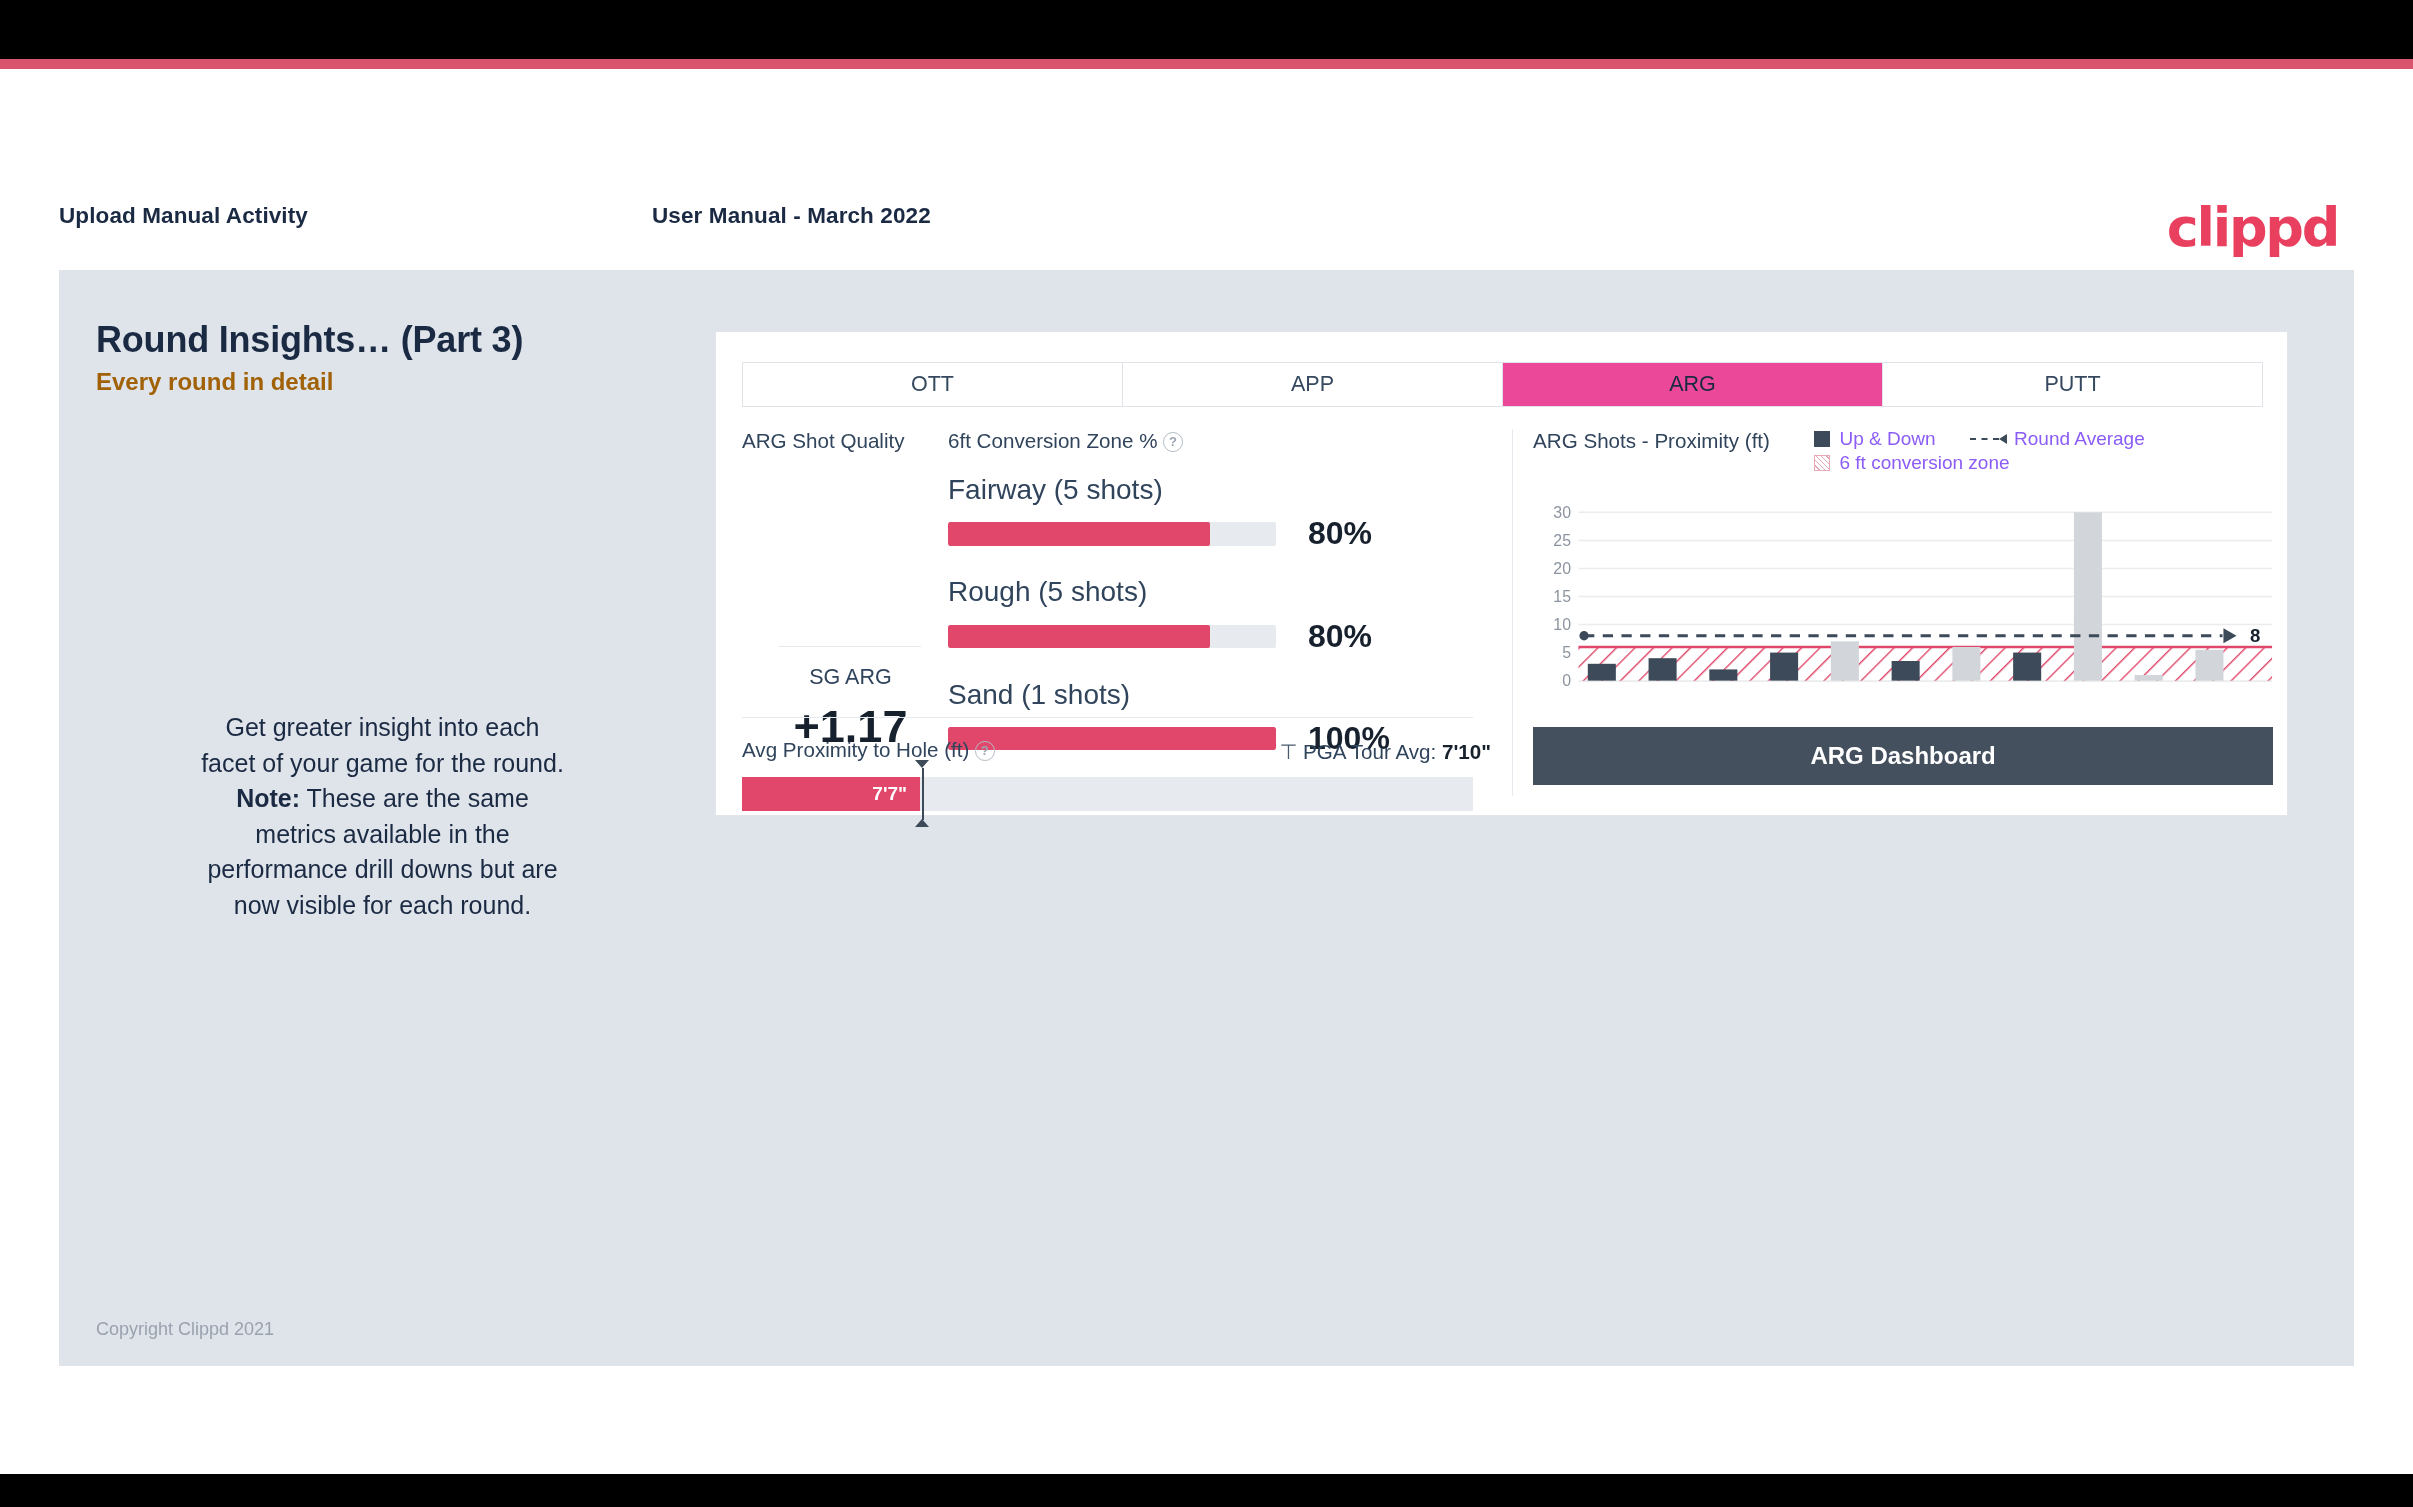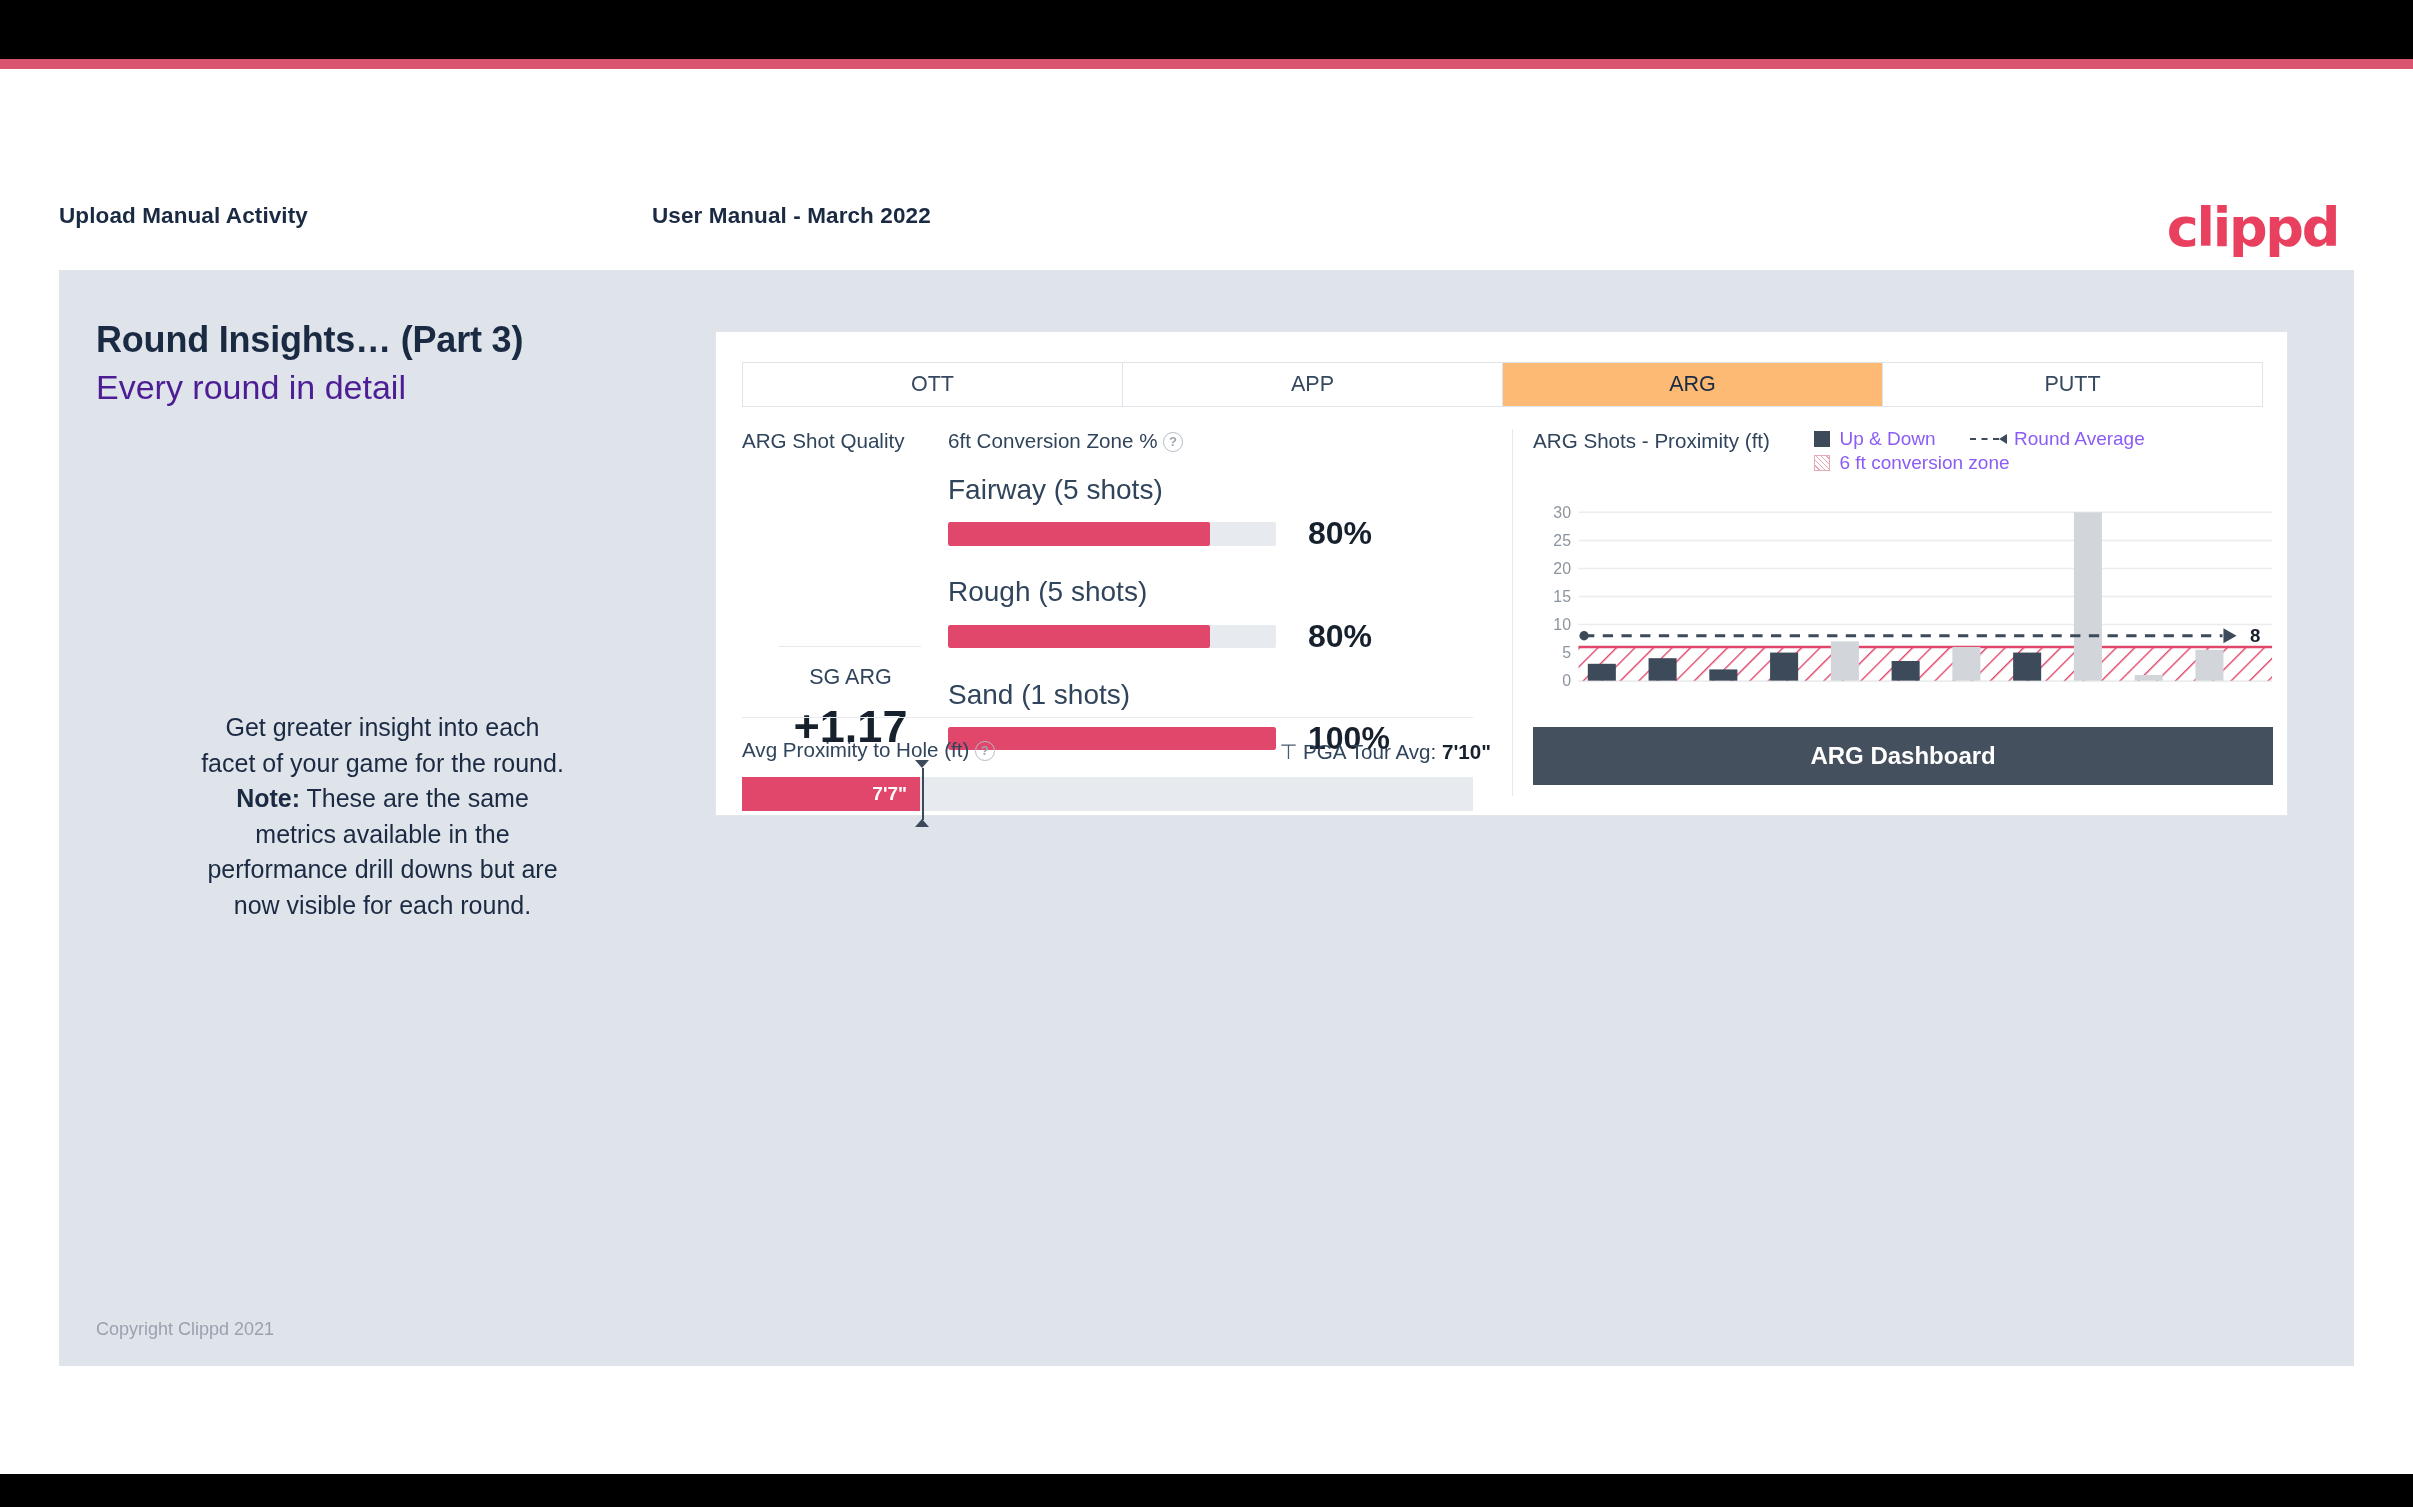--- a/index.html
+++ b/index.html
@@ -35,21 +35,21 @@
   .slide {
     position:absolute; left:59px; top:270px; width:2295px; height:1096px;
     background:#dfe3ea;
   }
   .slide-title {
     position:absolute; left:37px; top:49px;
     font-size:36px; font-weight:700; color:#1b2a43; letter-spacing:-0.2px;
   }
   .slide-sub {
     position:absolute; left:37px; top:98px;
-    font-size:34px; font-weight:400; color:#4c1d95;
+    font-size:24px; font-weight:700; color:#a16207;
   }
   .footer-copy {
     position:absolute; left:0px; top:1049px; left:37px;
     font-size:18px; color:#9aa2ae;
   }
 
   
   .callout {
     position:absolute; left:1199px; top:94px; width:656px;
     text-align:center; font-size:25px; font-weight:700; line-height:1.45; color:#1b2a43;
@@ -70,21 +70,21 @@
   }
 
   .tabs { position:absolute; left:26px; top:30px; width:1521px; height:45px; display:flex;
           border:0.9px solid #e0e3e8; }
   .tab {
     flex:1; display:flex; align-items:center; justify-content:center;
     font-size:21.5px; color:#35485e; background:#fff;
     border-right:0.9px solid #e0e3e8;
   }
   .tab:last-child { border-right:none; }
-  .tab.active { background:#fdba74; color:#1b2a43; }
+  .tab.active { background:#ec4899; color:#1b2a43; }
 
   .panes { position:absolute; left:26px; top:97px; width:1521px; height:367px; display:flex; }
   .pane-left  { width:749px; position:relative; }
   .pane-div   { width:0.9px; background:#e6e9ee; margin:0 20.6px; }
   .pane-right { flex:1; position:relative; }
 
   .lbl { font-size:20.6px; color:#30445c; }
   .lbl-help {
     display:inline-block; width:19.7px; height:19.7px; border-radius:50%;
     border:1.5px solid #b4bcc6; color:#9aa3ae; font-size:13px; font-weight:700;

